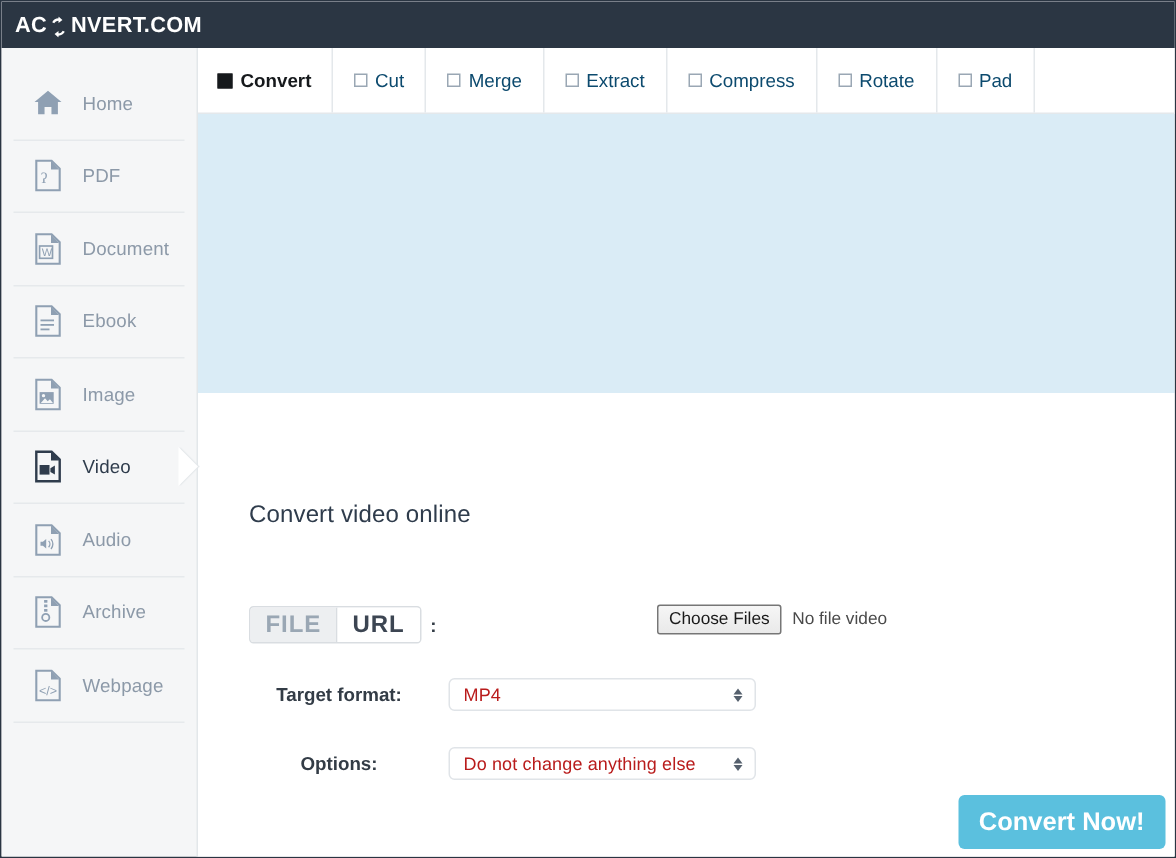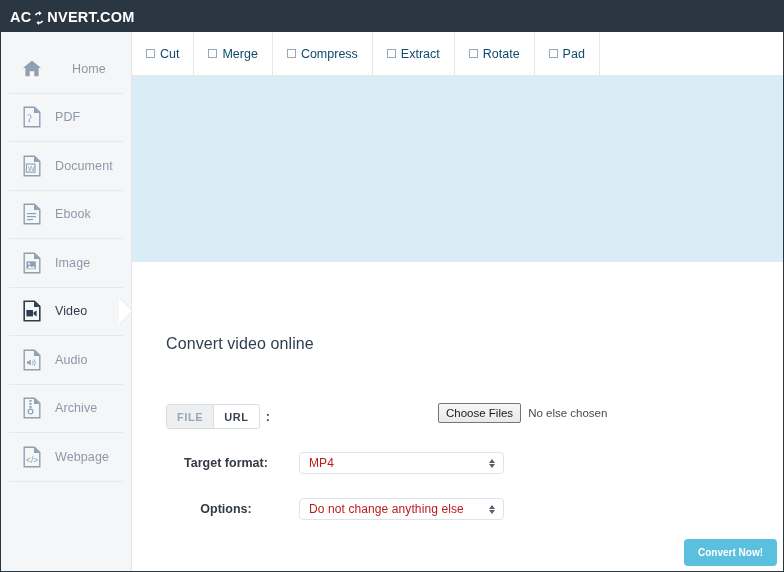--- a/index.html
+++ b/index.html
@@ -68,21 +68,21 @@
   .side-item {
     position: relative;
     height: 48.5px;
     display: flex;
     align-items: center;
     padding-left: 12px;
     box-sizing: border-box;
     border-bottom: 1px solid #e6e9ec;
     margin: 0 8px 0 8px;
   }
-  .side-item:first-child { margin-top: 13px; gap: 17px; }
+  .side-item:first-child { margin-top: 13px; }
   .side-icon {
     width: 22px;
     height: 24px;
     margin-right: 12px;
     display: flex;
     align-items: center;
     justify-content: center;
     flex: none;
   }
   .side-label {
@@ -217,21 +217,21 @@
     border-radius: 3px;
     overflow: hidden;
     height: 23px;
     background: #ffffff;
   }
   .toggle-btn {
     display: flex;
     align-items: center;
     justify-content: center;
     padding: 0 10px;
-    font-size: 11px;
+    font-size: 16px;
     font-weight: bold;
     letter-spacing: 0.6px;
     color: #9aa7b4;
     background: #edeff1;
     border-right: 1px solid #d9dde1;
     box-sizing: border-box;
   }
   .toggle-btn.sel {
     background: #ffffff;
     color: #3c4552;
@@ -309,21 +309,21 @@
   .stepper i.up   { border-bottom: 4px solid #55606d; margin-bottom: 1px; }
   .stepper i.down { border-top: 4px solid #55606d; }
 
   
   .convert-btn {
     position: absolute;
     right: 8px;
     bottom: 7px;
     background: #5bc0de;
     color: #ffffff;
-    font-size: 10px;
+    font-size: 17px;
     font-weight: bold;
     padding: 8px 14px;
     border-radius: 4px;
     box-sizing: border-box;
     white-space: nowrap;
   }
 </style>
 </head>
 <body>
 
@@ -450,35 +450,39 @@
         </svg>
       </span>
       <span class="side-label">Webpage</span>
     </div>
 
   </div>
 
   <div class="content">
 
     <div class="tabs">
+      <div class="tab active">
+        <span class="tab-box"></span>
+        <span>Convert</span>
+      </div>
       <div class="tab">
         <span class="tab-box"></span>
         <span>Cut</span>
       </div>
       <div class="tab">
         <span class="tab-box"></span>
         <span>Merge</span>
       </div>
       <div class="tab">
         <span class="tab-box"></span>
+        <span>Extract</span>
+      </div>
+      <div class="tab">
+        <span class="tab-box"></span>
         <span>Compress</span>
-      </div>
-      <div class="tab">
-        <span class="tab-box"></span>
-        <span>Extract</span>
       </div>
       <div class="tab">
         <span class="tab-box"></span>
         <span>Rotate</span>
       </div>
       <div class="tab">
         <span class="tab-box"></span>
         <span>Pad</span>
       </div>
       <div class="tabs-filler"></div>
@@ -493,21 +497,21 @@
       <div class="form-row row-file">
         <div class="toggle-group">
           <div class="toggle-btn">FILE</div>
           <div class="toggle-btn sel">URL</div>
         </div>
         <span class="colon">:</span>
       </div>
 
       <div class="file-input">
         <span class="choose-btn">Choose Files</span>
-        <span class="no-file">No else chosen</span>
+        <span class="no-file">No file video</span>
       </div>
 
       <div class="form-row row-fmt">
         <div class="row-label">Target format:</div>
         <div class="select">
           <span class="select-value">MP4</span>
           <span class="stepper">
               <i class="up"></i>
               <i class="down"></i>
             </span>

